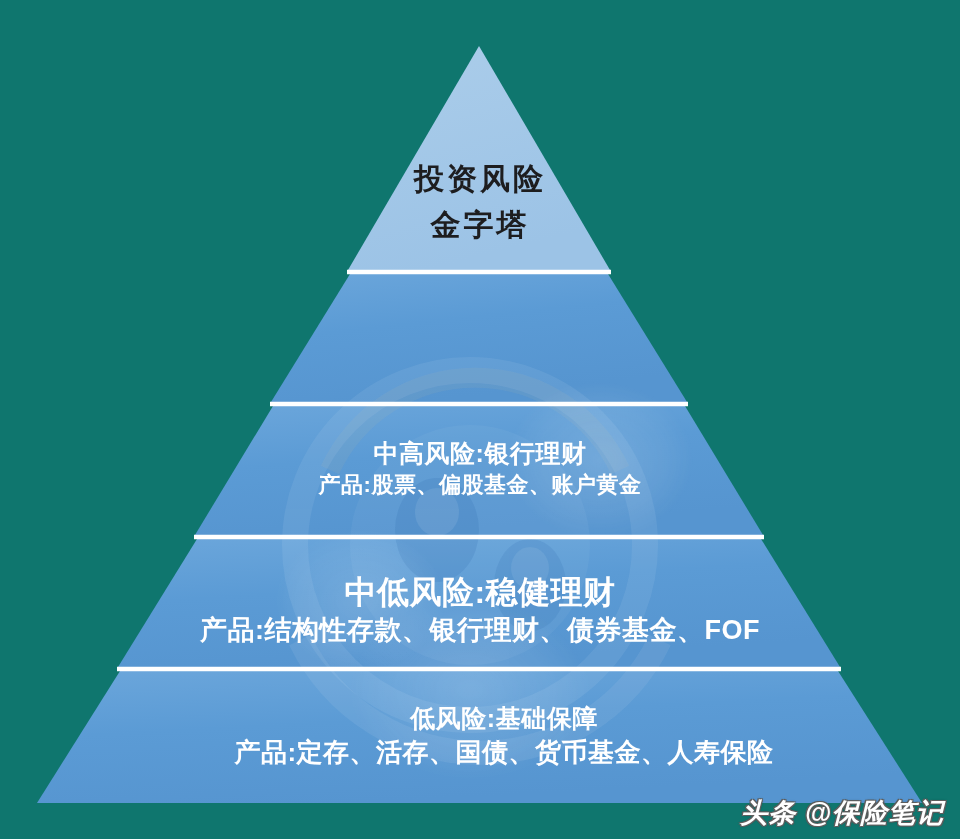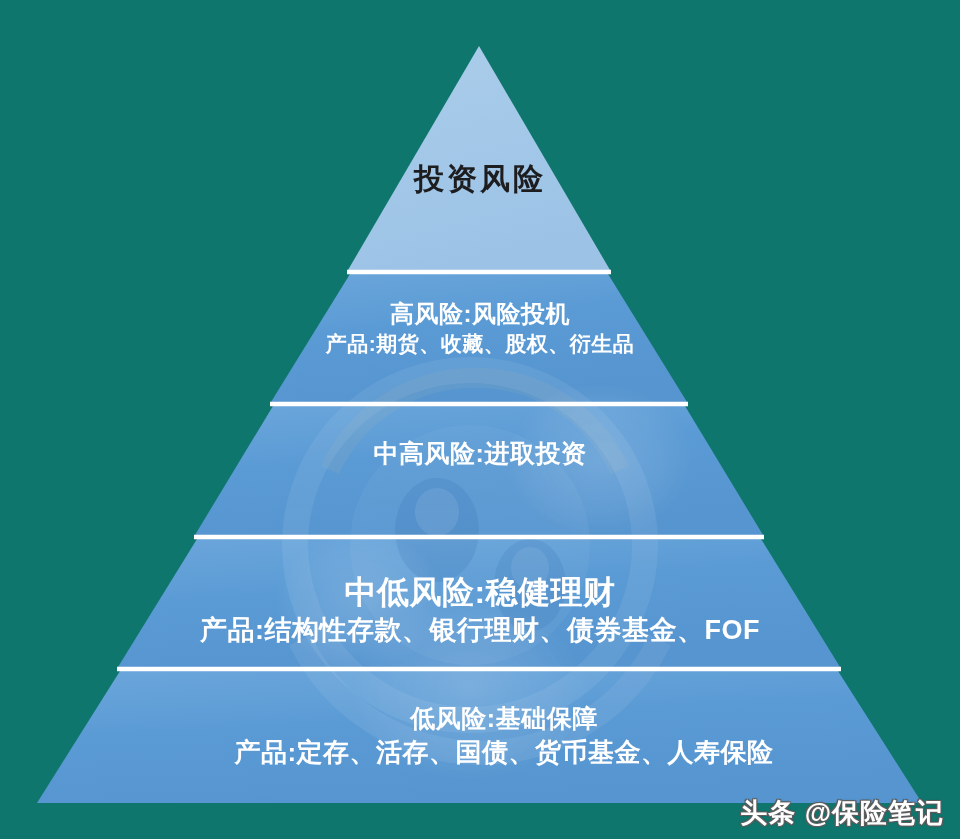--- a/index.html
+++ b/index.html
@@ -95,21 +95,21 @@
     color: #ffffff;
     letter-spacing: 1px;
     text-shadow:
       -1.2px -1.2px 0 #5d5d5d,
        1.2px -1.2px 0 #5d5d5d,
       -1.2px  1.2px 0 #5d5d5d,
        1.2px  1.2px 0 #5d5d5d,
        0      0     3px rgba(0,0,0,.35);
     white-space: nowrap;
   }
-  #watermark .wm-at { font-weight: bold; }
+  #watermark .wm-at { font-weight: bold; font-style: italic; }
 </style>
 </head>
 <body>
 
 <div id="stage">
 
   <svg id="pyramid-svg" viewBox="0 0 960 839" xmlns="http://www.w3.org/2000/svg">
     <defs>
 
       <linearGradient id="sheenTier" x1="0" y1="0" x2="0.35" y2="1">
@@ -174,29 +174,27 @@
     <g stroke="#ffffff" stroke-linecap="butt">
       <line x1="347" y1="272" x2="611" y2="272" stroke-width="4.5"></line>
       <line x1="270" y1="404" x2="688" y2="404" stroke-width="4.5"></line>
       <line x1="194" y1="537" x2="764" y2="537" stroke-width="4.5"></line>
       <line x1="117" y1="669" x2="841" y2="669" stroke-width="4.5"></line>
     </g>
   </svg>
 
   <div class="tier-text" id="apex-text">
     <div class="apex-line">投资风险</div>
-  </div>
-
-  <div class="tier-text" id="tier2-text">
-    <div class="tier-title">高风险:风险投机</div>
-    <div class="tier-sub">产品:期货、收藏、股权、衍生品</div>
-  </div>
+    <div class="apex-line">金字塔</div>
+  </div>
+
 
   <div class="tier-text" id="tier3-text">
-    <div class="tier-title">中高风险:进取投资</div>
+    <div class="tier-title">中高风险:银行理财</div>
+    <div class="tier-sub">产品:股票、偏股基金、账户黄金</div>
   </div>
 
   <div class="tier-text" id="tier4-text">
     <div class="tier-title">中低风险:稳健理财</div>
     <div class="tier-sub">产品:结构性存款、银行理财、债券基金、FOF</div>
   </div>
 
   <div class="tier-text" id="tier5-text">
     <div class="tier-title">低风险:基础保障</div>
     <div class="tier-sub">产品:定存、活存、国债、货币基金、人寿保险</div>

